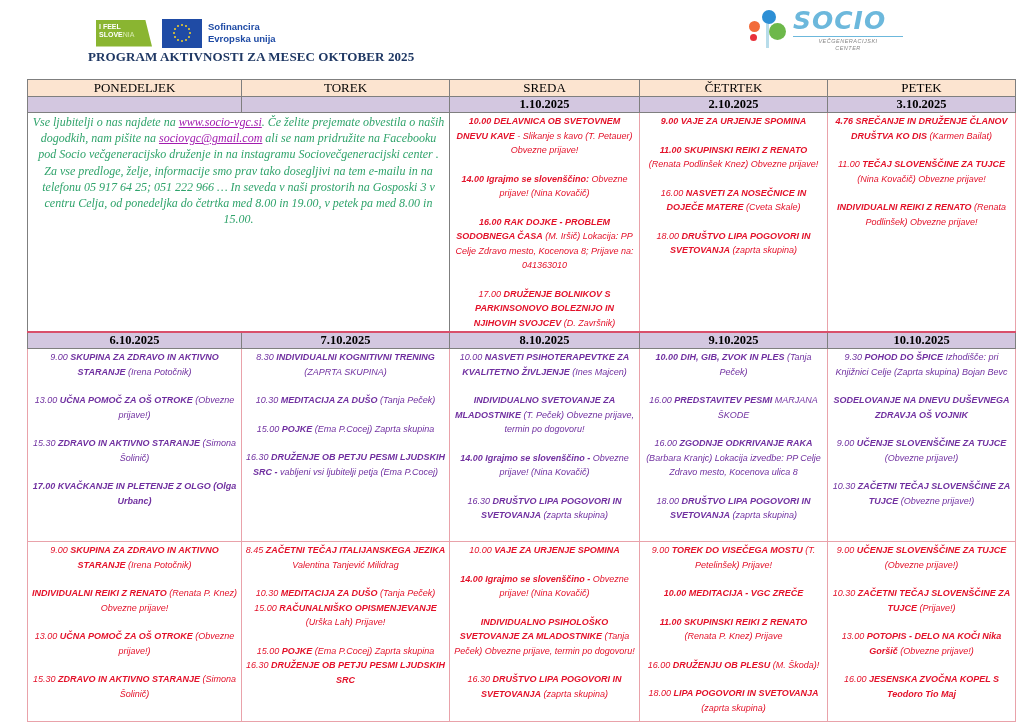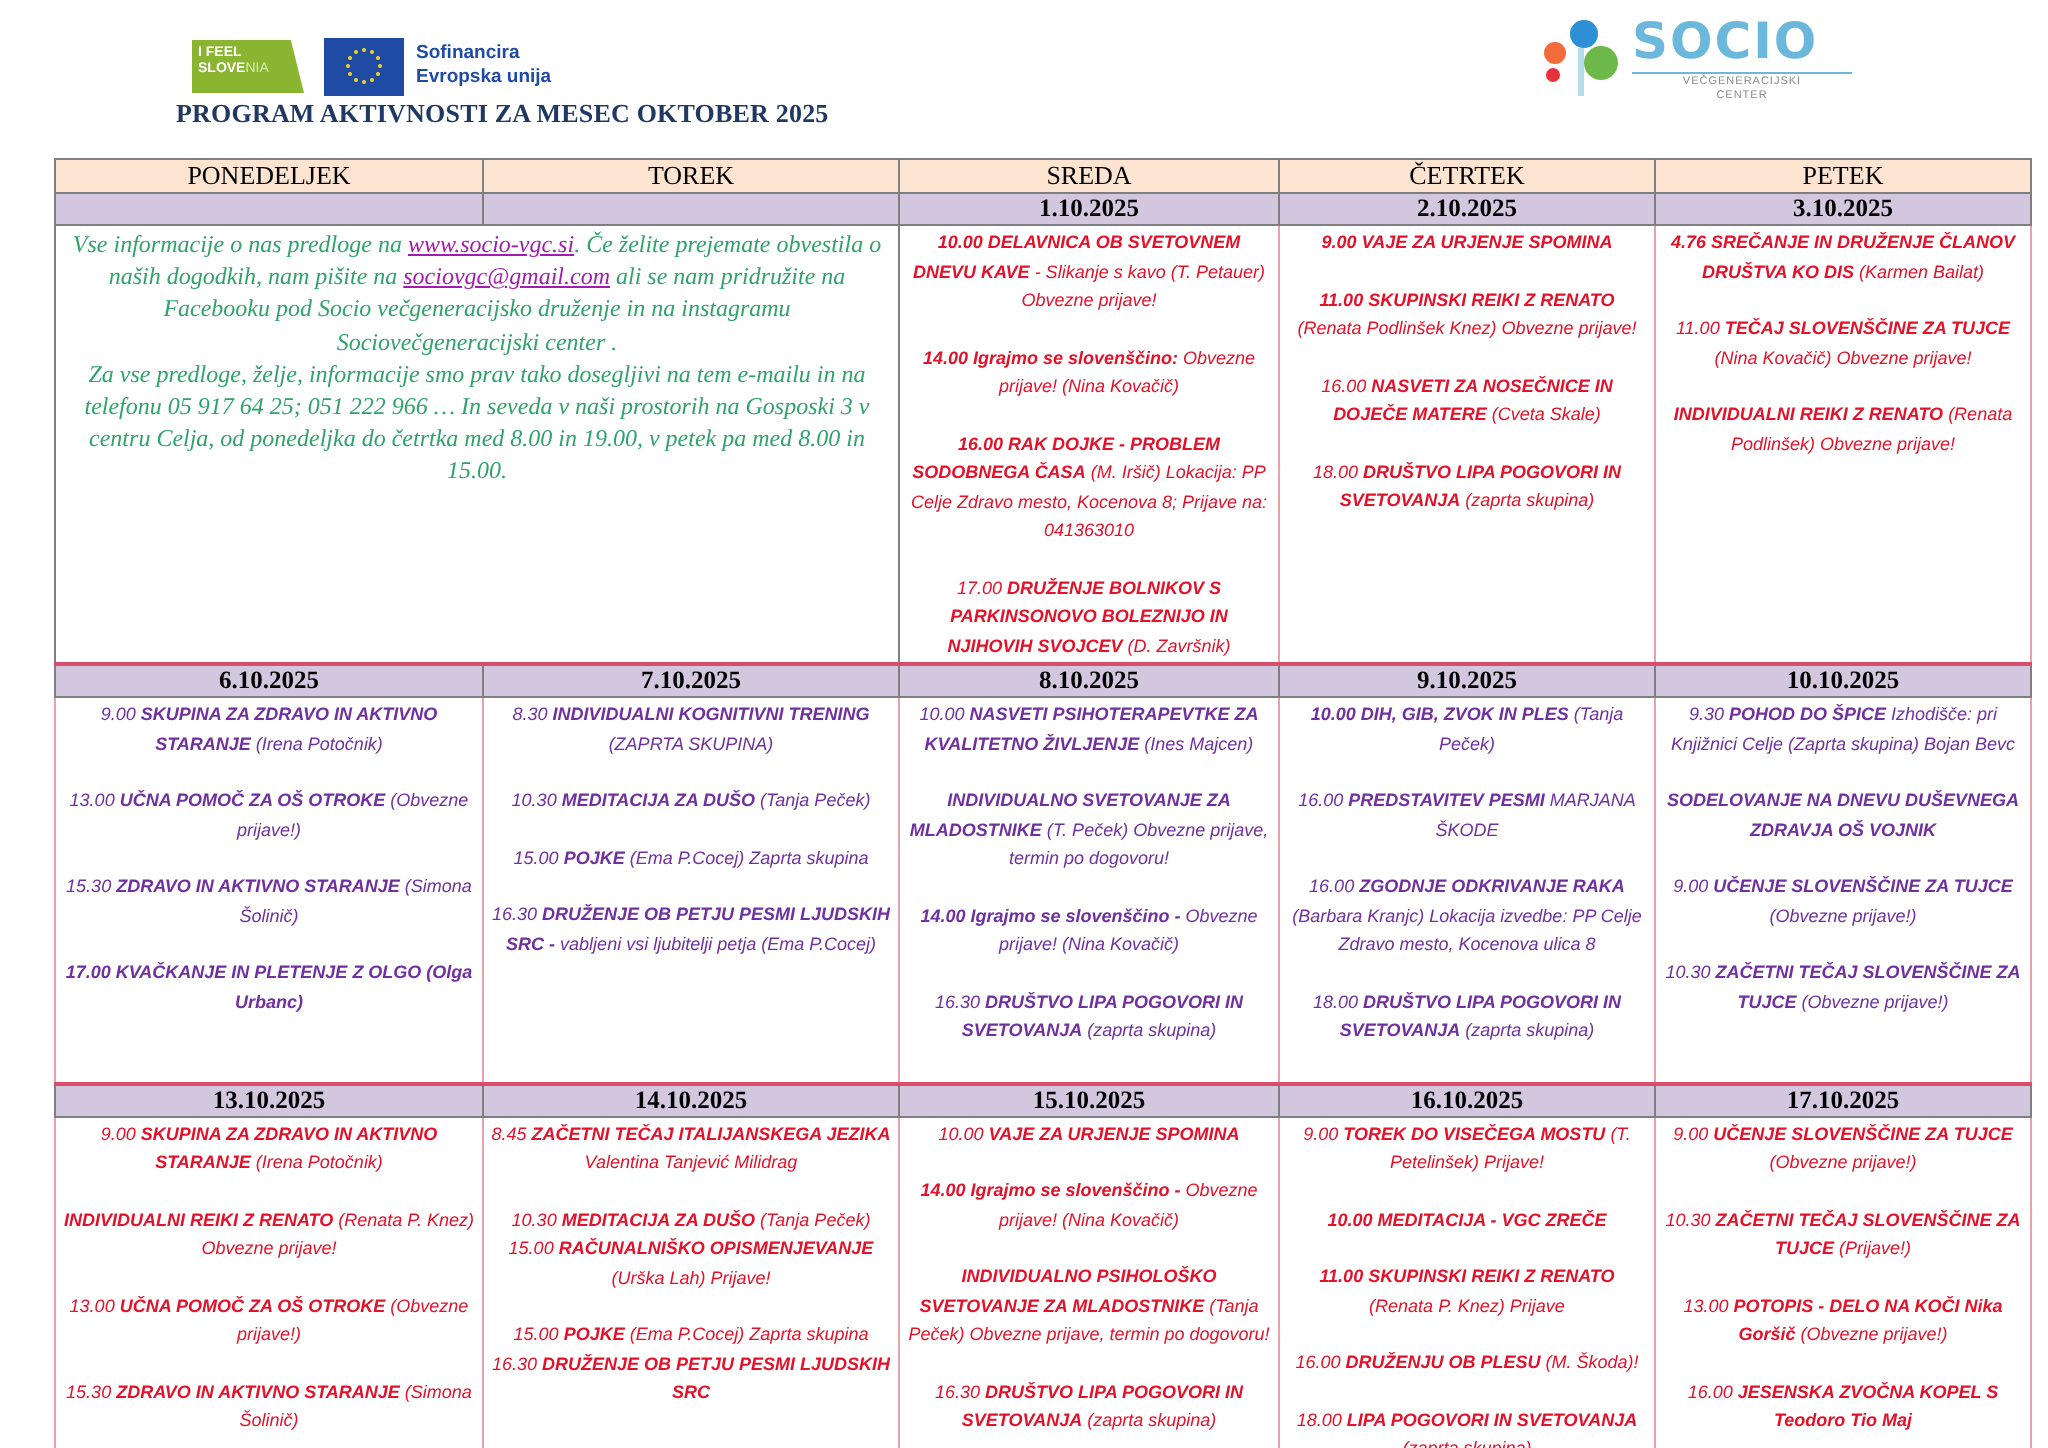--- a/index.html
+++ b/index.html
@@ -6,21 +6,21 @@
   html, body { width: 1024px; height: 724px; background: #ffffff; overflow: hidden; }
   body { font-family: "Liberation Sans", sans-serif; position: relative; }
 
   .logos { position: absolute; left: 96px; top: 18px; height: 30px; display: flex; align-items: center; }
   .ifeel { width: 56px; height: 27px; background: #8ab531; clip-path: polygon(0 0, 88% 0, 100% 100%, 0 100%); color: #fff; font-size: 7px; font-weight: bold; line-height: 8px; padding: 3px 0 0 3px; }
   .ifeel .light { color: #d9ecb1; font-weight: normal; }
   .eu-flag { width: 40px; height: 29px; background: #1f4ba5; margin-left: 10px; position: relative; }
   .eu-flag span { position: absolute; width: 2px; height: 2px; background: #f5d328; border-radius: 50%; }
   .eu-text { margin-left: 6px; color: #1f4ba5; font-size: 9.5px; font-weight: bold; line-height: 12px; }
 
-  .socio { position: absolute; left: 768px; top: 6px; width: 170px; height: 44px; }
+  .socio { position: absolute; left: 745px; top: 6px; width: 170px; height: 44px; font-style: italic; }
   .socio .dot { position: absolute; border-radius: 50%; }
   .socio .stem { position: absolute; left: 21px; top: 18px; width: 3px; height: 24px; background: #b7dcea; }
   .socio .word { position: absolute; left: 48px; top: 0; font-size: 25px; font-weight: bold; color: #6cb8dc; letter-spacing: 1px; font-family: "DejaVu Sans", sans-serif; }
   .socio .line { position: absolute; left: 48px; top: 30px; width: 110px; height: 1px; background: #6cb8dc; }
   .socio .sub { position: absolute; left: 48px; top: 32px; width: 110px; text-align: center; font-size: 5.5px; line-height: 7px; color: #888; letter-spacing: 0.5px; }
 
   .title { position: absolute; left: 88px; top: 49px; font-family: "Liberation Serif", serif; font-weight: bold; font-size: 13px; color: #1f3864; letter-spacing: 0.1px; }
 
   table.cal { position: absolute; left: 27px; top: 79px; width: 988px; border-collapse: collapse; table-layout: fixed; }
   .cal td, .cal th { border: 1px solid #7f7f7f; }
@@ -99,21 +99,21 @@
   </tr>
   <tr>
     <td class="date"></td>
     <td class="date"></td>
     <td class="date">1.10.2025</td>
     <td class="date">2.10.2025</td>
     <td class="date">3.10.2025</td>
   </tr>
   <tr style="height:174px">
     <td class="cell info" colspan="2">
-      <div><span>Vse informacije o nas predloge na </span><a>www.socio-vgc.si</a><span>. Če želite prejemate obvestila o naših dogodkih, nam pišite na </span><a>sociovgc@gmail.com</a><span> ali se nam pridružite na Facebooku pod Socio večgeneracijsko druženje in na instagramu Sociovečgeneracijski center .</span></div>
+      <div><span>Vse ljubitelji o nas najdete na </span><a>www.socio-vgc.si</a><span>. Če želite prejemate obvestila o naših dogodkih, nam pišite na </span><a>sociovgc@gmail.com</a><span> ali se nam pridružite na Facebooku pod Socio večgeneracijsko druženje in na instagramu Sociovečgeneracijski center .</span></div>
       <div>Za vse predloge, želje, informacije smo prav tako dosegljivi na tem e-mailu in na telefonu 05 917 64 25; 051 222 966 … In seveda v naši prostorih na Gosposki 3 v centru Celja, od ponedeljka do četrtka med 8.00 in 19.00, v petek pa med 8.00 in 15.00.</div>
     </td>
     <td class="cell red">
           <div class="ev"><b>10.00 DELAVNICA OB SVETOVNEM DNEVU KAVE</b><span> - Slikanje s kavo (T. Petauer) Obvezne prijave!</span></div>
           <div class="ev"><b>14.00 Igrajmo se slovenščino:</b><span> Obvezne prijave! (Nina Kovačič)</span></div>
           <div class="ev"><b>16.00 RAK DOJKE - PROBLEM SODOBNEGA ČASA</b><span> (M. Iršič) Lokacija:  PP Celje Zdravo mesto, Kocenova 8; Prijave na: 041363010</span></div>
           <div class="ev"><span>17.00 </span><b>DRUŽENJE BOLNIKOV S PARKINSONOVO BOLEZNIJO IN NJIHOVIH SVOJCEV</b><span>  (D. Završnik)</span></div>
         </td>
     <td class="cell red">
           <div class="ev"><b>9.00 VAJE ZA URJENJE SPOMINA</b></div>
@@ -159,27 +159,20 @@
           <div class="ev"><span>16.00  </span><b>ZGODNJE ODKRIVANJE RAKA</b><span> (Barbara Kranjc) Lokacija izvedbe:  PP Celje Zdravo mesto, Kocenova ulica 8</span></div>
           <div class="ev"><span>18.00 </span><b>DRUŠTVO LIPA POGOVORI IN SVETOVANJA</b><span> (zaprta skupina)</span></div>
         </td>
     <td class="cell purple">
           <div class="ev"><span>9.30 </span><b>POHOD DO ŠPICE</b><span> Izhodišče: pri Knjižnici Celje (Zaprta  skupina) Bojan Bevc</span></div>
           <div class="ev"><b>SODELOVANJE NA DNEVU DUŠEVNEGA ZDRAVJA OŠ VOJNIK</b></div>
           <div class="ev"><span>9.00 </span><b>UČENJE SLOVENŠČINE ZA TUJCE</b><span> (Obvezne prijave!)</span></div>
           <div class="ev"><span>10.30 </span><b>ZAČETNI TEČAJ SLOVENŠČINE ZA TUJCE</b><span> (Obvezne prijave!)</span></div>
         </td>
   </tr>
-  <tr>
-    <td class="date row2">13.10.2025</td>
-    <td class="date row2">14.10.2025</td>
-    <td class="date row2">15.10.2025</td>
-    <td class="date row2">16.10.2025</td>
-    <td class="date row2">17.10.2025</td>
-  </tr>
   <tr style="height:180px">
     <td class="cell red">
           <div class="ev"><span>9.00  </span><b>SKUPINA ZA ZDRAVO IN AKTIVNO STARANJE</b><span> (Irena Potočnik)</span></div>
           <div class="ev"><b>INDIVIDUALNI REIKI Z RENATO</b><span> (Renata P. Knez) Obvezne prijave!</span></div>
           <div class="ev"><span>13.00 </span><b>UČNA POMOČ ZA OŠ OTROKE</b><span> (Obvezne prijave!)</span></div>
           <div class="ev"><span>15.30 </span><b>ZDRAVO IN AKTIVNO STARANJE</b><span> (Simona Šolinič)</span></div>
         </td>
     <td class="cell red">
           <div class="ev"><span>8.45 </span><b>ZAČETNI TEČAJ ITALIJANSKEGA JEZIKA</b><span> Valentina Tanjević Milidrag</span></div>
           <div class="ev tight"><span>10.30 </span><b>MEDITACIJA ZA DUŠO</b><span> (Tanja Peček)</span></div>

